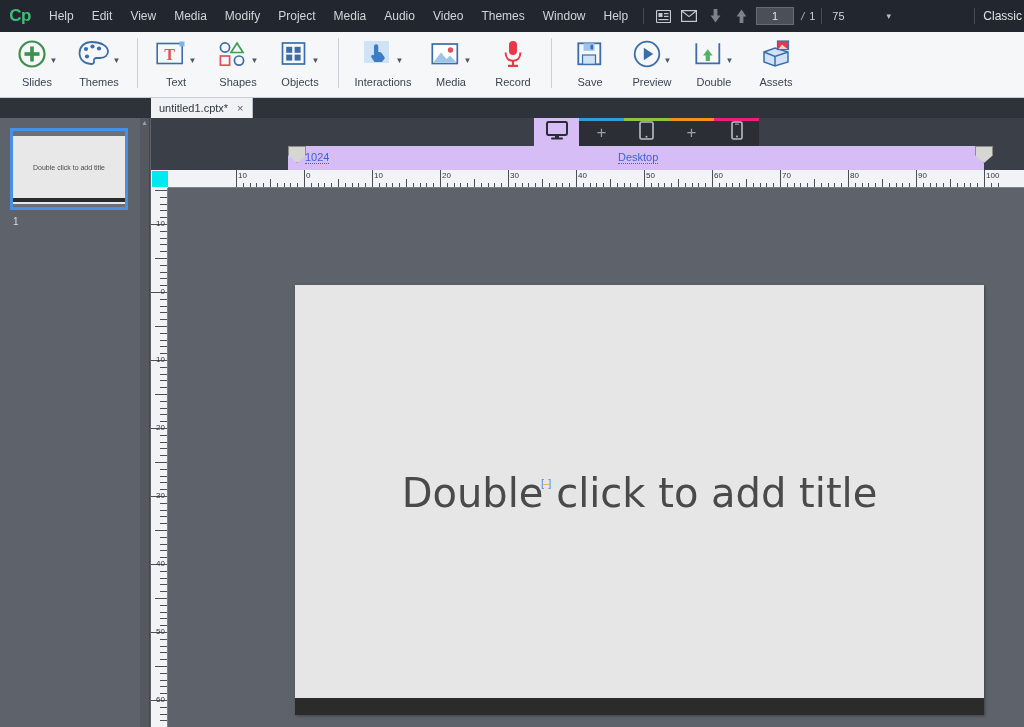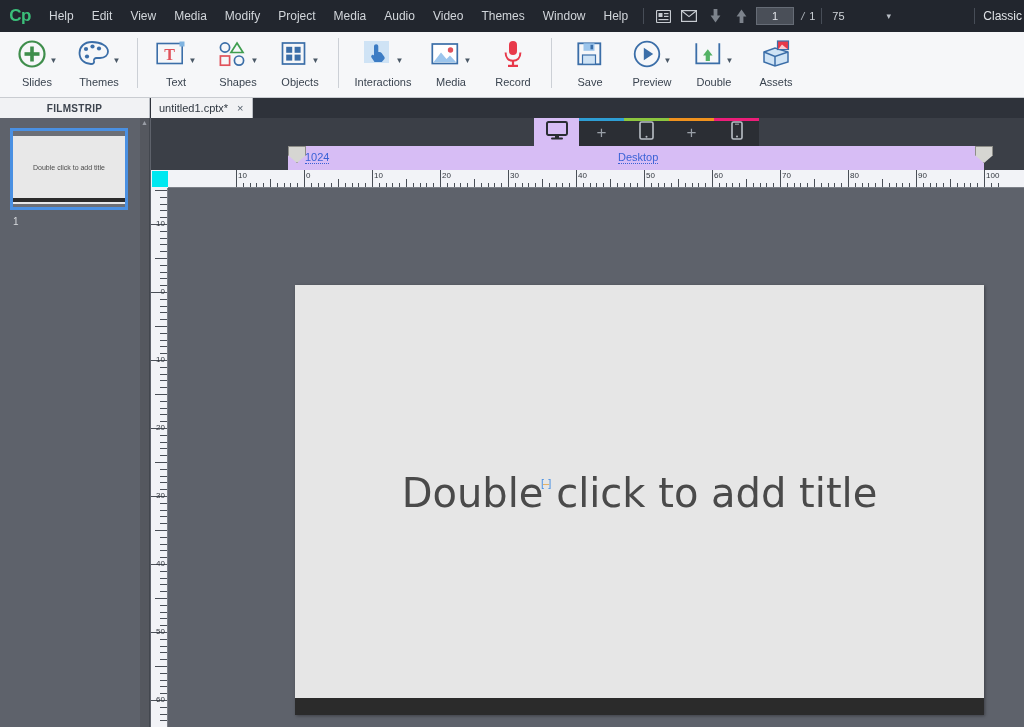--- a/index.html
+++ b/index.html
@@ -527,21 +527,20 @@
           <rect x="16.5" y="1" width="11" height="8.5" fill="#e8394a" stroke="#3b6ea8" stroke-width="1.2"></rect>
           <path d="M17.5 9 L21 4.5 L24 7 L26.5 9 Z" fill="#ffffff" opacity="0.75"></path>
         </svg>
       </span>
     </div>
     <div class="rb-label">Assets</div>
   </div>
 </div>
 
 <div class="panelhdr">
-  <div class="filmstrip-hdr">FILMSTRIP</div>
   <div class="doctab">
     <span>untitled1.cptx*</span>
     <span class="tabclose">×</span>
   </div>
 </div>
 
 <div class="filmstrip">
   <div class="thumb-wrap">
     <div class="thumb-top"></div>
     <div class="thumb-body">Double click to add title</div>

